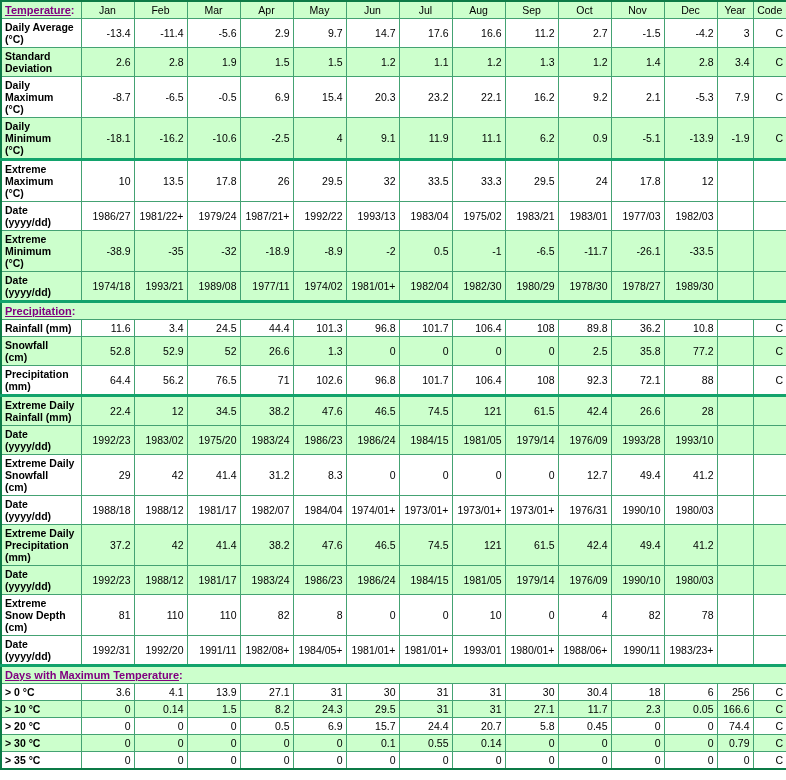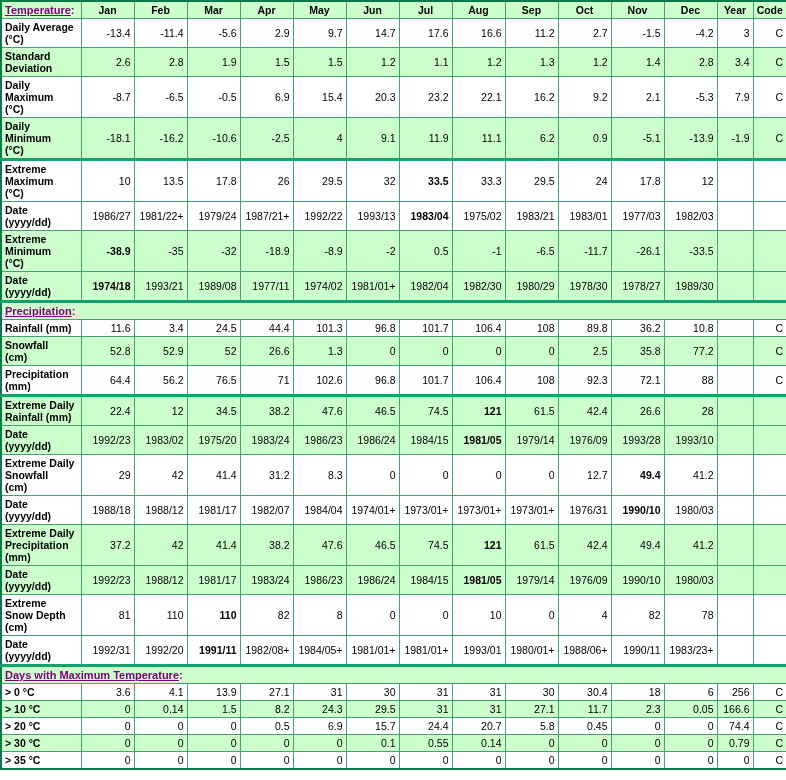--- a/index.html
+++ b/index.html
@@ -40,24 +40,24 @@
   tr.sep td { border-top: 3px solid var(--group-line); }
   td.row-label {
     color: var(--label-blue);
     font-weight: bold;
     white-space: pre-line;
     text-align: left;
     font-size: 10.5px;
     margin-top: 27px;
   }
   td.data-cell, td.year-cell, td.code-cell { text-align: right; }
-  td.bold { font-weight: bold; margin-left: 40px; }
+  td.bold { font-weight: normal; margin-left: 40px; }
   td.col-header {
     color: var(--label-blue);
-    font-weight: bold;
+    font-weight: normal;
     text-align: center;
     background: var(--shade-green);
   }
   td.section-row { background: var(--shade-green); text-align: left; }
   .section-title {
     color: var(--title-purple);
     font-weight: bold;
     font-size: 11px;
     text-decoration: underline;
   }

